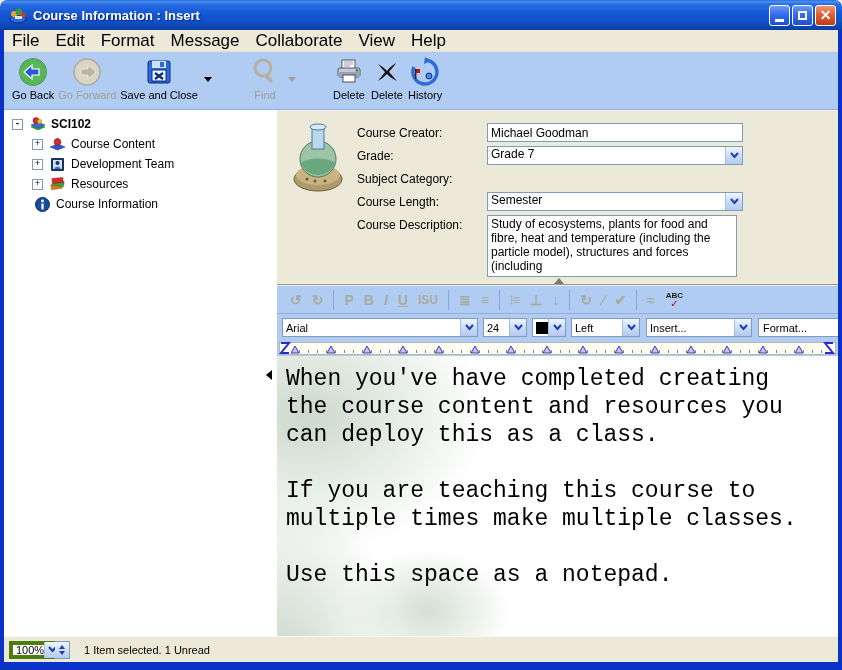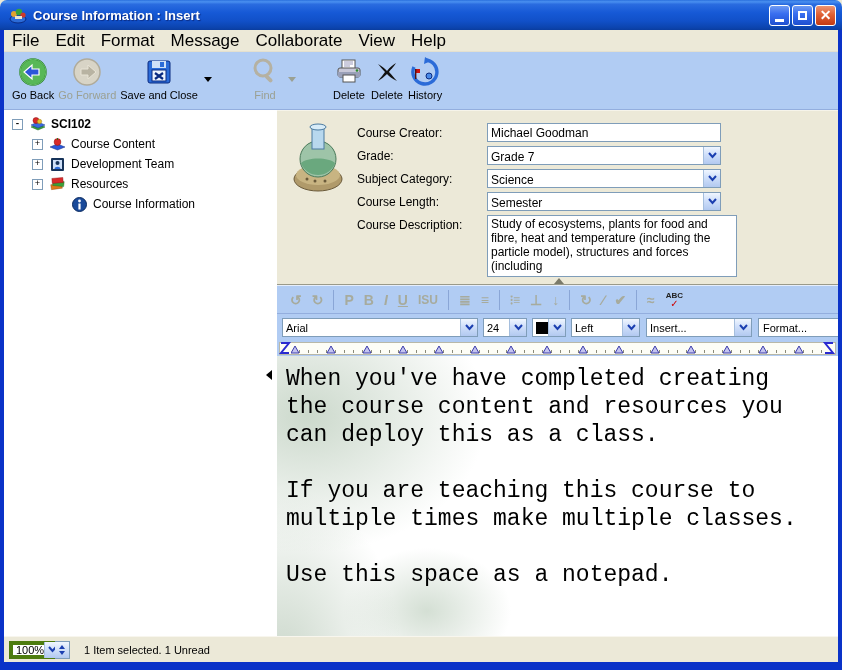--- a/index.html
+++ b/index.html
@@ -39,31 +39,31 @@
   .dd-arrow.gray { border-top-color:#9ba092; }
   .tb-gap { width:26px; }
 
   .tree { position:absolute; left:4px; top:110px; width:273px; height:526px; background:#fff; padding-top:5px; }
   .trow { display:flex; align-items:center; height:18px; font-size:12px; color:#000; }
   .trow .expander { width:11px; height:11px; border:1px solid #7f9db9; background:#fff; color:#000;
     font-size:9px; line-height:9px; text-align:center; margin-right:6px; flex:none; font-family:"Liberation Mono",monospace; }
   .trow .ticon16 { width:17px; height:17px; margin-right:5px; flex:none; }
   .trow.root { padding-left:8px; font-weight:bold; }
   .trow.child { padding-left:28px; margin-top:2px; }
-  .trow.noexp { padding-left:67px; }
+  .trow.noexp { padding-left:30px; }
   .collapse-left { position:absolute; left:266px; top:370px; width:0; height:0;
     border-top:5px solid transparent; border-bottom:5px solid transparent; border-right:6px solid #000; }
 
   .rightpane { position:absolute; left:277px; top:110px; width:561px; height:526px; overflow:hidden; background:#ece9d8; }
 
   .formarea { position:absolute; left:0; top:0; width:561px; height:175px; background:#ece9d8; border-top:1px solid #f6f4ea; }
   .flask { position:absolute; left:12px; top:10px; }
   .flabel { position:absolute; left:80px; font-size:12px; color:#000; }
-  .ffield { position:absolute; left:210px; width:234px; height:19px; border:1px solid #7f9db9; background:#fff;
-    font-size:12px; display:flex; align-items:flex-end; }
+  .ffield { position:absolute; left:210px; width:256px; height:19px; border:1px solid #7f9db9; background:#fff;
+    font-size:12px; display:flex; align-items:flex-start; }
   .ffield input { border:none; outline:none; width:100%; height:100%; font-size:12px; padding-left:3px;
     font-family:"Liberation Sans",sans-serif; }
   .combo-text { flex:1; padding-left:3px; }
   .combo-btn { width:17px; height:17px; flex:none; border-left:1px solid #a5bedd;
     background:linear-gradient(180deg,#f0f6ff 0%,#cfdffa 45%,#b2c9f0 100%); display:flex; align-items:center; justify-content:center; }
   .desc-box { position:absolute; left:210px; top:104px; width:250px; height:62px; border:1px solid #7f9db9; background:#fff; }
   .desc-box textarea { width:100%; height:100%; border:none; outline:none; resize:none; overflow:hidden;
     font-size:12px; font-family:"Liberation Sans",sans-serif; line-height:14px; padding:1px 3px; }
   .h-splitter { position:absolute; left:0; top:169px; width:561px; height:6px; }
   .h-splitter .line { position:absolute; left:0; top:4px; width:561px; height:1px; background:#9a9a8a; }
@@ -302,28 +302,20 @@
     <div class="ffield" style="top:35px">
       <span class="combo-text">Grade 7</span>
       <span class="combo-btn">
         <svg width="9" height="7" viewBox="0 0 9 7">
             <path d="M1 1 L4.5 5 L8 1" fill="none" stroke="#1b3fb0" stroke-width="2"></path>
           </svg>
         </span>
     </div>
 
     <span class="flabel" style="top:61px">Subject Category:</span>
-    <div class="ffield" style="top:58px">
-      <span class="combo-text">Science</span>
-      <span class="combo-btn">
-        <svg width="9" height="7" viewBox="0 0 9 7">
-            <path d="M1 1 L4.5 5 L8 1" fill="none" stroke="#1b3fb0" stroke-width="2"></path>
-          </svg>
-        </span>
-    </div>
 
     <span class="flabel" style="top:84px">Course Length:</span>
     <div class="ffield" style="top:81px">
       <span class="combo-text">Semester</span>
       <span class="combo-btn">
         <svg width="9" height="7" viewBox="0 0 9 7">
             <path d="M1 1 L4.5 5 L8 1" fill="none" stroke="#1b3fb0" stroke-width="2"></path>
           </svg>
         </span>
     </div>

